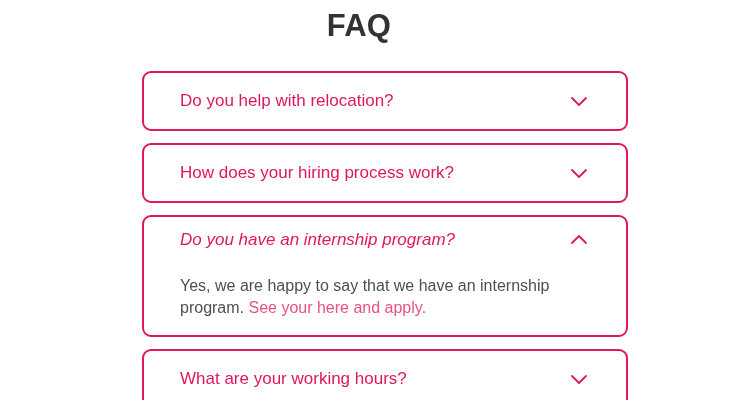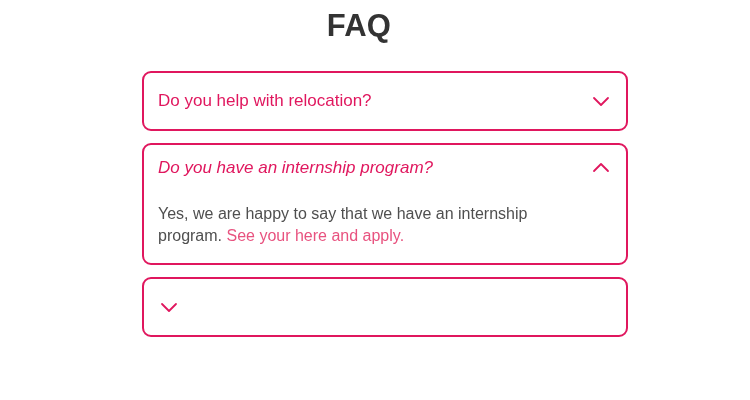--- a/index.html
+++ b/index.html
@@ -42,21 +42,21 @@
     width: 486px;
   }
 
   .faq-item {
     box-sizing: border-box;
     width: 486px;
     border: 2px solid #e0175e;
     border-radius: 9px;
     background: #ffffff;
     margin-bottom: 12px;
-    padding: 0 14px;
+    padding: 0 36px;
   }
 
   .faq-header {
     display: flex;
     align-items: center;
     justify-content: space-between;
     height: 56px;
   }
 
   .faq-item.expanded .faq-header {
@@ -114,35 +114,46 @@
       <div class="faq-header">
         <span class="faq-question">Do you help with relocation?</span>
         <span class="chevron">
           <svg viewBox="0 0 22 22" fill="none" xmlns="http://www.w3.org/2000/svg">
             <path d="M4 8 L11 15 L18 8" stroke="#e0175e" stroke-width="1.8" stroke-linecap="round" stroke-linejoin="round"></path>
           </svg>
         </span>
       </div>
     </div>
 
+    <div class="faq-item">
+      <div class="faq-header">
+        <span class="faq-question">How does your hiring process work?</span>
+        <span class="chevron">
+          <svg viewBox="0 0 22 22" fill="none" xmlns="http://www.w3.org/2000/svg">
+            <path d="M4 8 L11 15 L18 8" stroke="#e0175e" stroke-width="1.8" stroke-linecap="round" stroke-linejoin="round"></path>
+          </svg>
+        </span>
+      </div>
+    </div>
 
     <div class="faq-item expanded">
       <div class="faq-header">
         <span class="faq-question">Do you have an internship program?</span>
         <span class="chevron">
           <svg viewBox="0 0 22 22" fill="none" xmlns="http://www.w3.org/2000/svg">
             <path d="M4 14 L11 7 L18 14" stroke="#e0175e" stroke-width="1.8" stroke-linecap="round" stroke-linejoin="round"></path>
           </svg>
         </span>
       </div>
       <div class="faq-answer"><span>Yes, we are happy to say that we have an internship program. </span><a class="faq-link">See your here and apply.</a></div>
     </div>
 
     <div class="faq-item">
       <div class="faq-header">
+        <span class="faq-question">What are your working hours?</span>
         <span class="chevron">
           <svg viewBox="0 0 22 22" fill="none" xmlns="http://www.w3.org/2000/svg">
             <path d="M4 8 L11 15 L18 8" stroke="#e0175e" stroke-width="1.8" stroke-linecap="round" stroke-linejoin="round"></path>
           </svg>
         </span>
       </div>
     </div>
 
   </div>
 </div>

